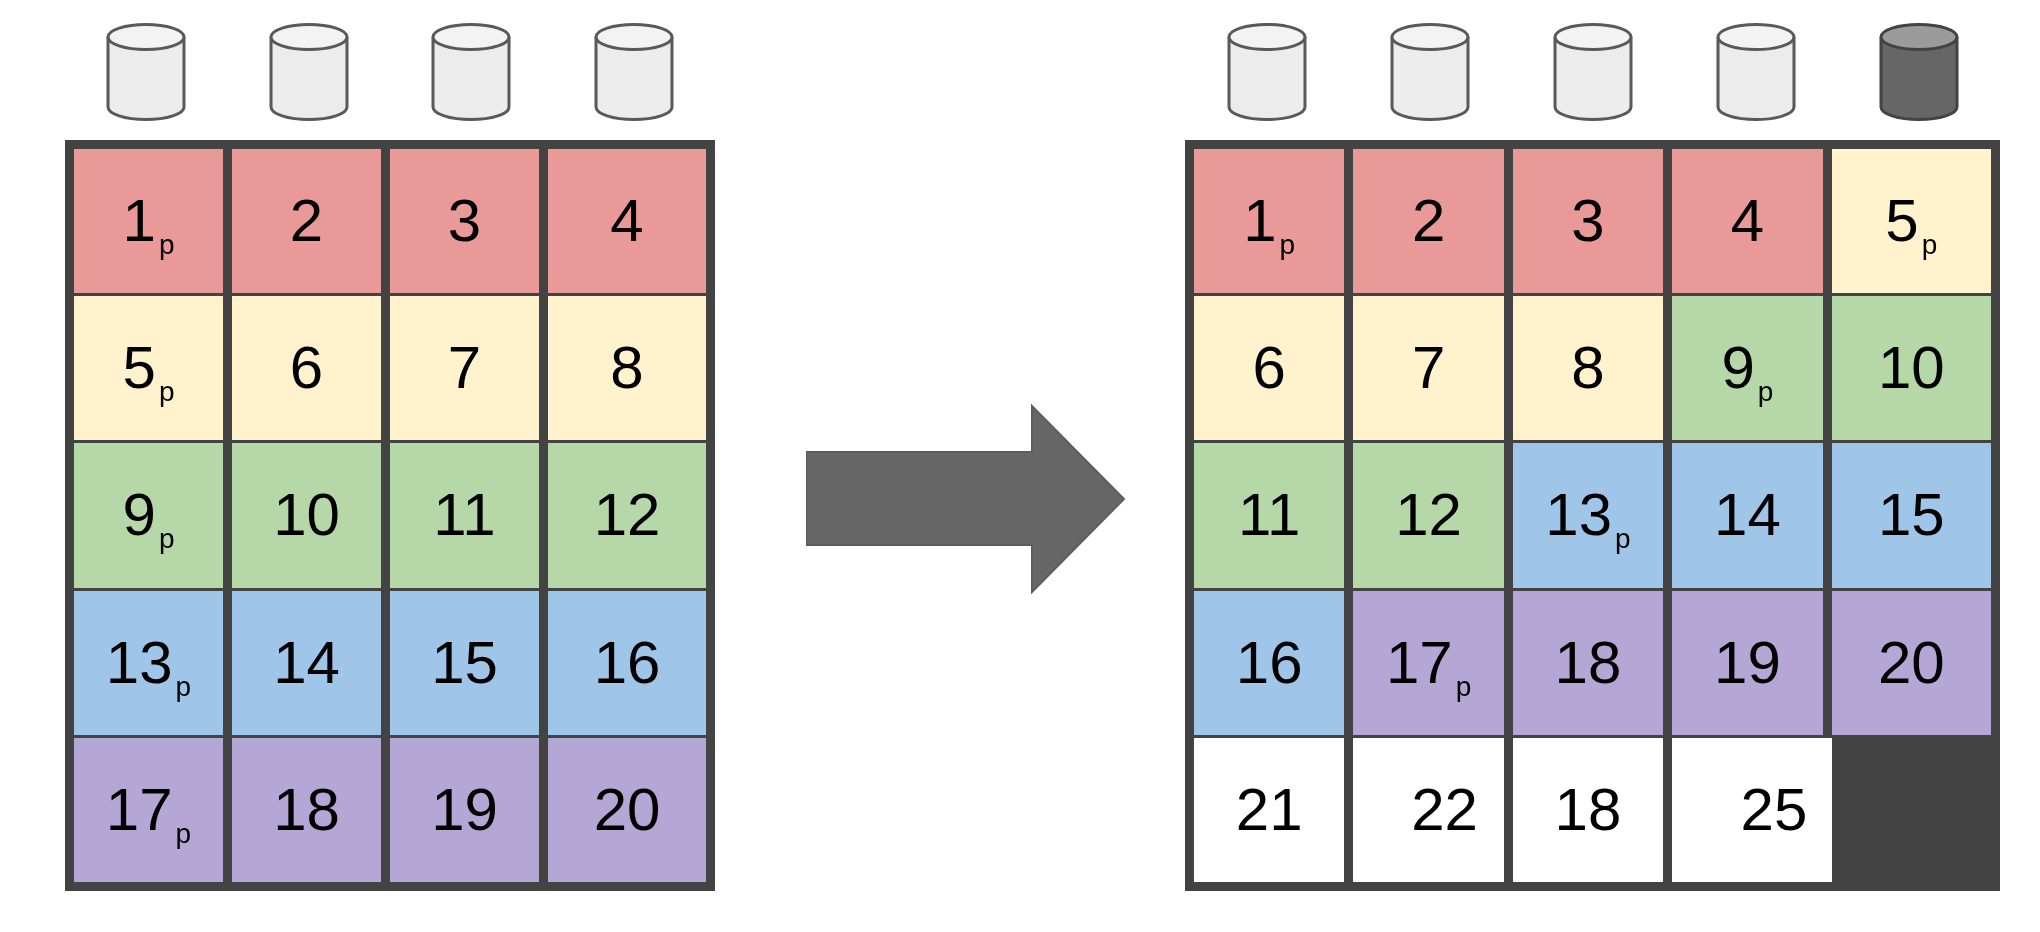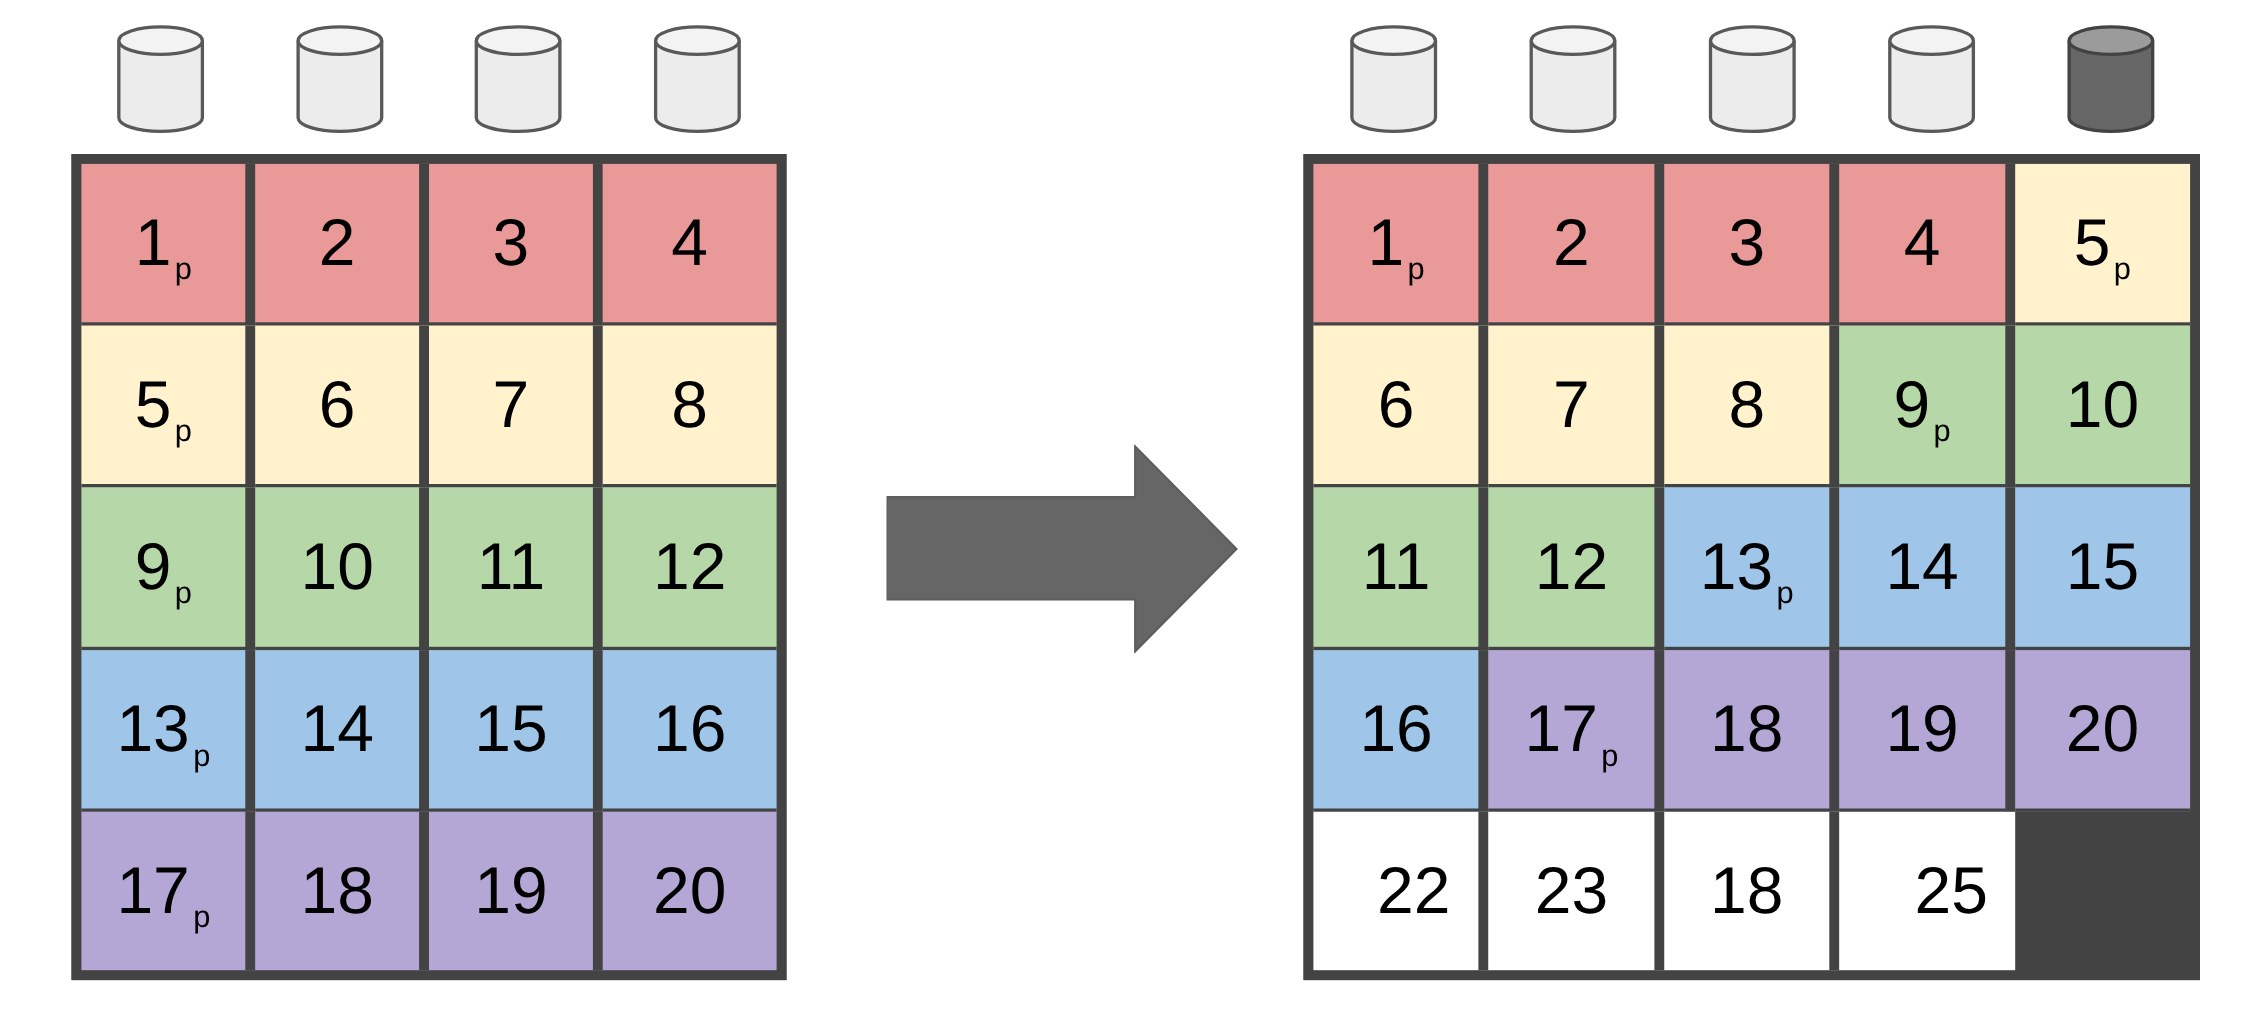--- a/index.html
+++ b/index.html
@@ -218,27 +218,27 @@
         </div>
         <div class="cell" style="background: rgb(180, 167, 214);">
           <span class="num">18</span>
         </div>
         <div class="cell" style="background: rgb(180, 167, 214);">
           <span class="num">19</span>
         </div>
         <div class="cell last-col" style="background: rgb(180, 167, 214);">
           <span class="num">20</span>
         </div>
+        <div class="cell last-row" style="background: rgb(255, 255, 255);">
+          <span class="num">21</span>
+        </div>
         <div class="cell last-row" style="background: rgb(255, 255, 255); padding-left: 32px;">
           <span class="num">22</span>
         </div>
         <div class="cell last-row" style="background: rgb(255, 255, 255);">
-          <span class="num">23</span>
-        </div>
-        <div class="cell last-row" style="background: rgb(255, 255, 255);">
           <span class="num">18</span>
         </div>
         <div class="cell last-col last-row" style="background: rgb(255, 255, 255); padding-left: 44px;">
           <span class="num">25</span>
         </div>
       </div>
   </div>
 
 </div>
 

